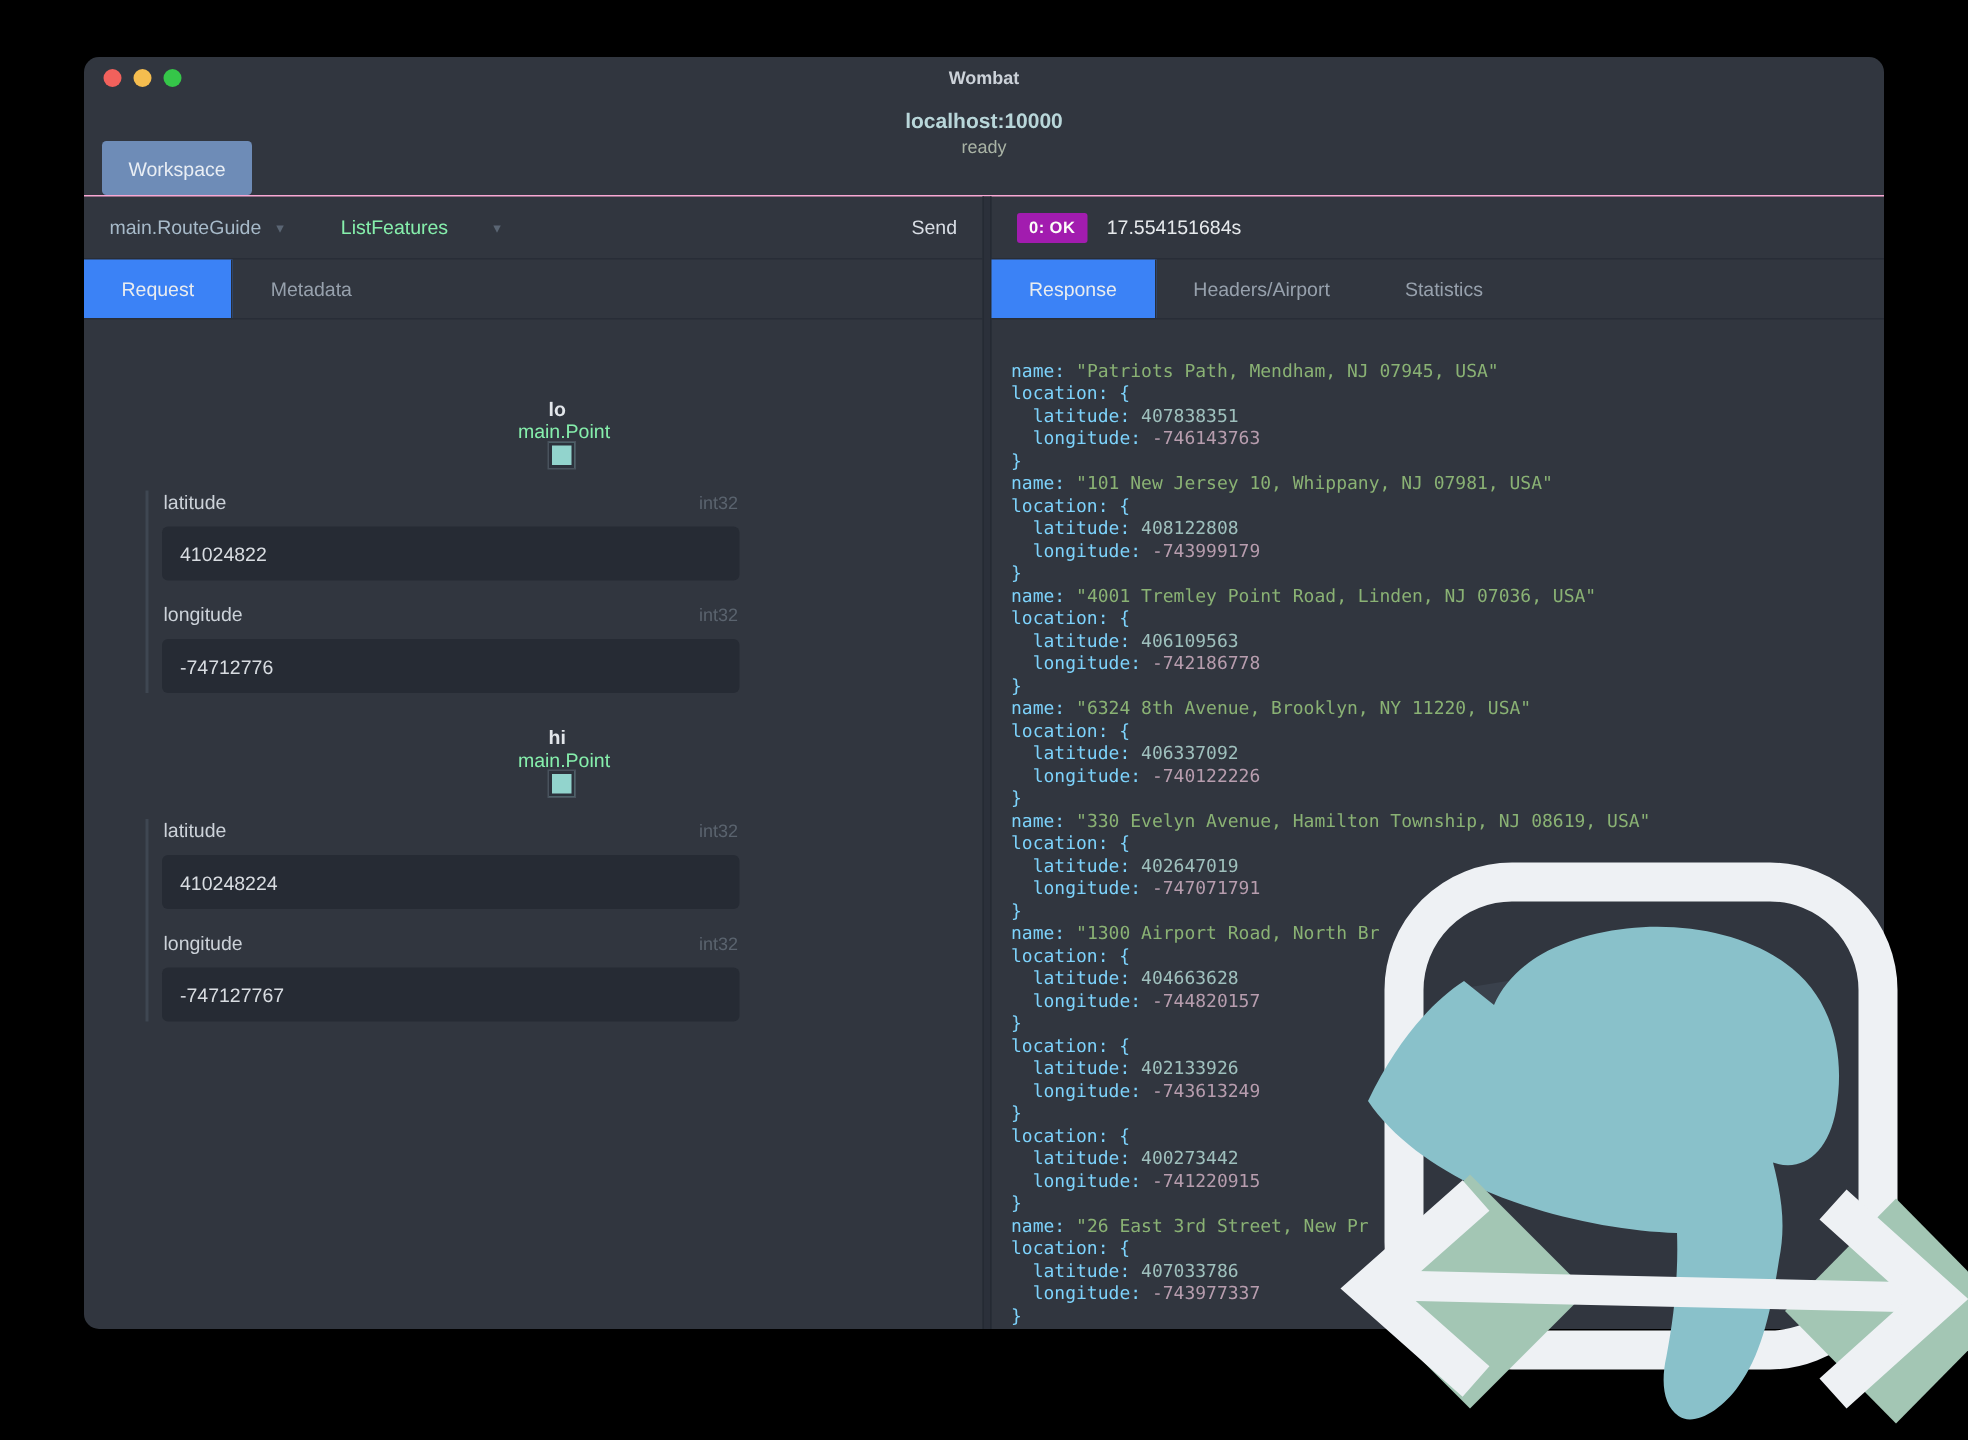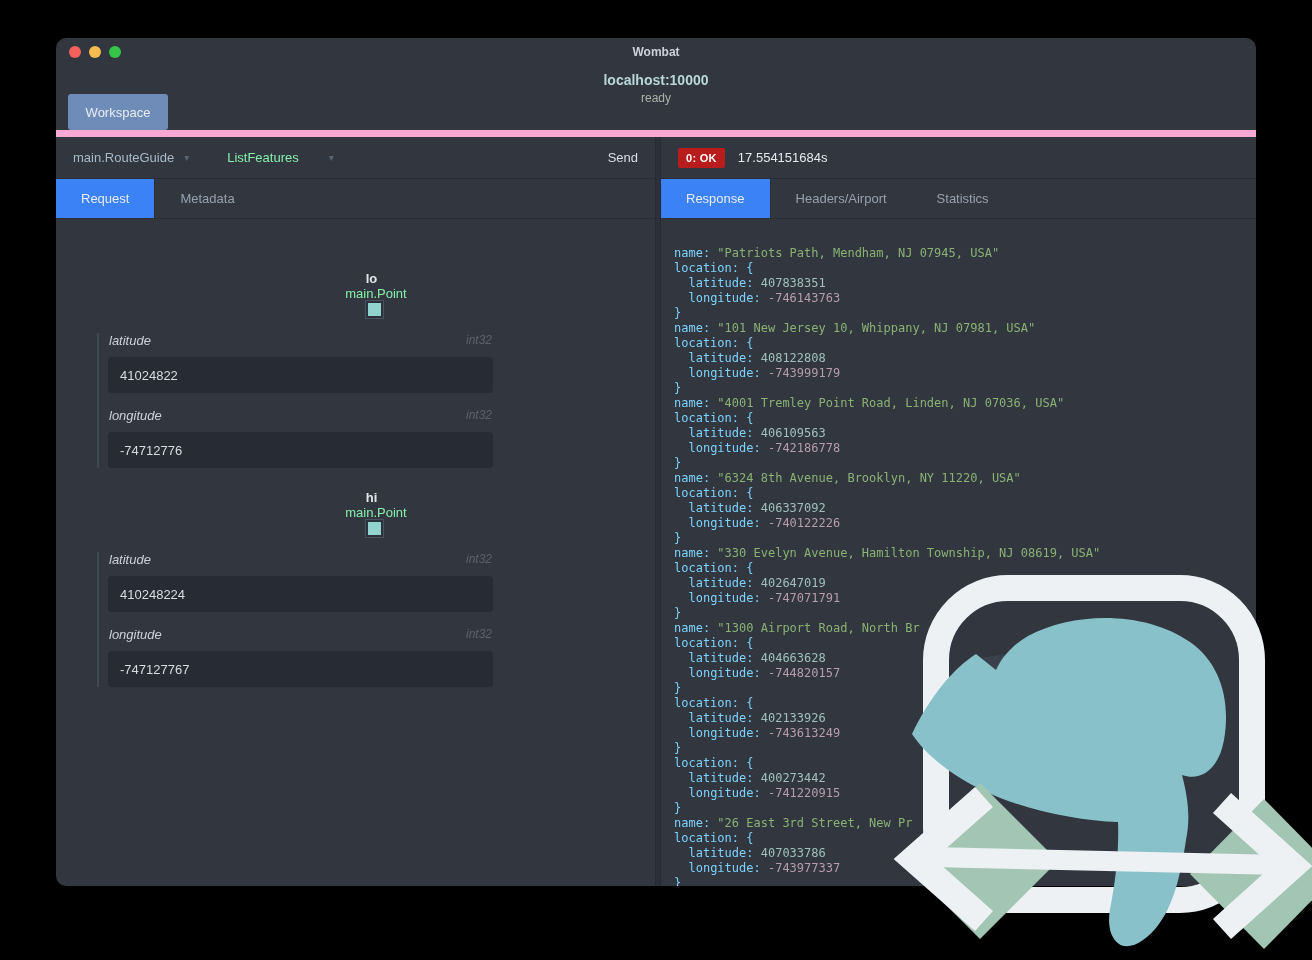--- a/index.html
+++ b/index.html
@@ -20,52 +20,52 @@
   
   .headerrow { height:64px; position:relative; flex:none; }
   .workspace-btn { position:absolute; left:12px; top:12px; width:100px; height:36px;
                    background:#6e8cb7; border:none; border-radius:3px; color:#e9eef4;
                    font-size:13px; font-family:inherit; cursor:pointer;margin-top:16px; }
   .header-center { position:absolute; left:0; right:0; top:6px; text-align:center; }
   .host { font-size:14px; font-weight:bold; color:#b9d7da; }
   .conn-status { font-size:12px; color:#a9b3a5; margin-top:3px; }
 
   
-  .bodyrow { flex:1; display:flex; border-top:7px solid #f9a8d4; min-height:0; }
+  .bodyrow { flex:1; display:flex; border-top:1px solid #f9a8d4; min-height:0; }
   .left-pane { width:599px; flex:none; display:flex; flex-direction:column; min-height:0; }
   .vdivider { width:6px; flex:none; background:#2b303a; border-left:1px solid #252a33; border-right:1px solid #252a33; }
   .right-pane { flex:1; display:flex; flex-direction:column; min-width:0; min-height:0; }
 
   .toolbar { height:42px; flex:none; border-bottom:1px solid #282d37; display:flex; align-items:center; padding:0 17px; }
   .service-label { font-size:13px; color:#a7bac9; }
   .chevron { font-size:10px; color:#5a6573; margin-left:10px; }
   .method-label { font-size:13px; color:#86efac; margin-left:38px; }
   .method-chevron { margin-left:30px; }
   .spacer { flex:1; }
   .send-btn { background:none; border:none; color:#d9dee5; font-size:13px; font-family:inherit; cursor:pointer; }
 
-  .status-badge { background:#b91c1c; color:#fdfef9; font-size:11px; font-weight:bold;
+  .status-badge { background:#a21caf; color:#fdfef9; font-size:11px; font-weight:bold;
                   padding:4px 8px; border-radius:2px; letter-spacing:.3px; }
   .duration { font-size:13px; color:#e6e9ec; margin-left:13px; }
 
   .tabsbar { height:40px; flex:none; border-bottom:1px solid #282d37; display:flex; }
   .tab { padding:0 25px; display:flex; align-items:center; font-size:13px; color:#97a1ad; cursor:pointer; }
   .tab.active { color:#e9ecef; font-weight:normal; border-right:1px solid #282d37; background:#3b82f6; }
 
   
   .left-content { flex:1; padding:30px 0 0 12px; overflow:hidden; }
   .msg-type { font-size:13px; color:#c6cdd6; }
   .group { margin-top:22px; }
   .group-head { display:flex; align-items:center;flex-direction:column; }
   .group-name { font-size:13px; font-weight:bold; color:#e2e6ea; margin-left:20px; }
   .group-type { font-size:13px; color:#86efac; margin-left:29px; }
   .checkbox { width:17px; height:17px; background:#92d4cd; border:2px solid #2c323c;
               box-shadow:0 0 0 1px #49525d; margin-left:26px; cursor:pointer; }
   .nested { margin-left:29px; border-left:2px solid #3f4752; padding-left:9px; margin-top:13px; width:396px; }
-  .field-labels { display:flex; justify-content:space-between; align-items:flex-start; margin:15px 1px 9px 1px;font-style:italic; }
+  .field-labels { display:flex; justify-content:space-between; align-items:center; margin:15px 1px 9px 1px; }
   .field-label { font-size:13px; color:#ccd2d9; }
   .field-type { font-size:12px; color:#5a636e; }
   .field-input { width:100%; height:36px; background:#262b34; border:none; border-radius:4px;
                  color:#d8dce1; font-size:13px; font-family:inherit; padding:0 12px; }
 
   
   .right-content { flex:1; padding:27px 0 0 13px; overflow:hidden;
                    font-family:"DejaVu Sans Mono", monospace; font-size:12px;
                    line-height:15px; white-space:pre; }
   .k  { color:#7dd3fc; }

